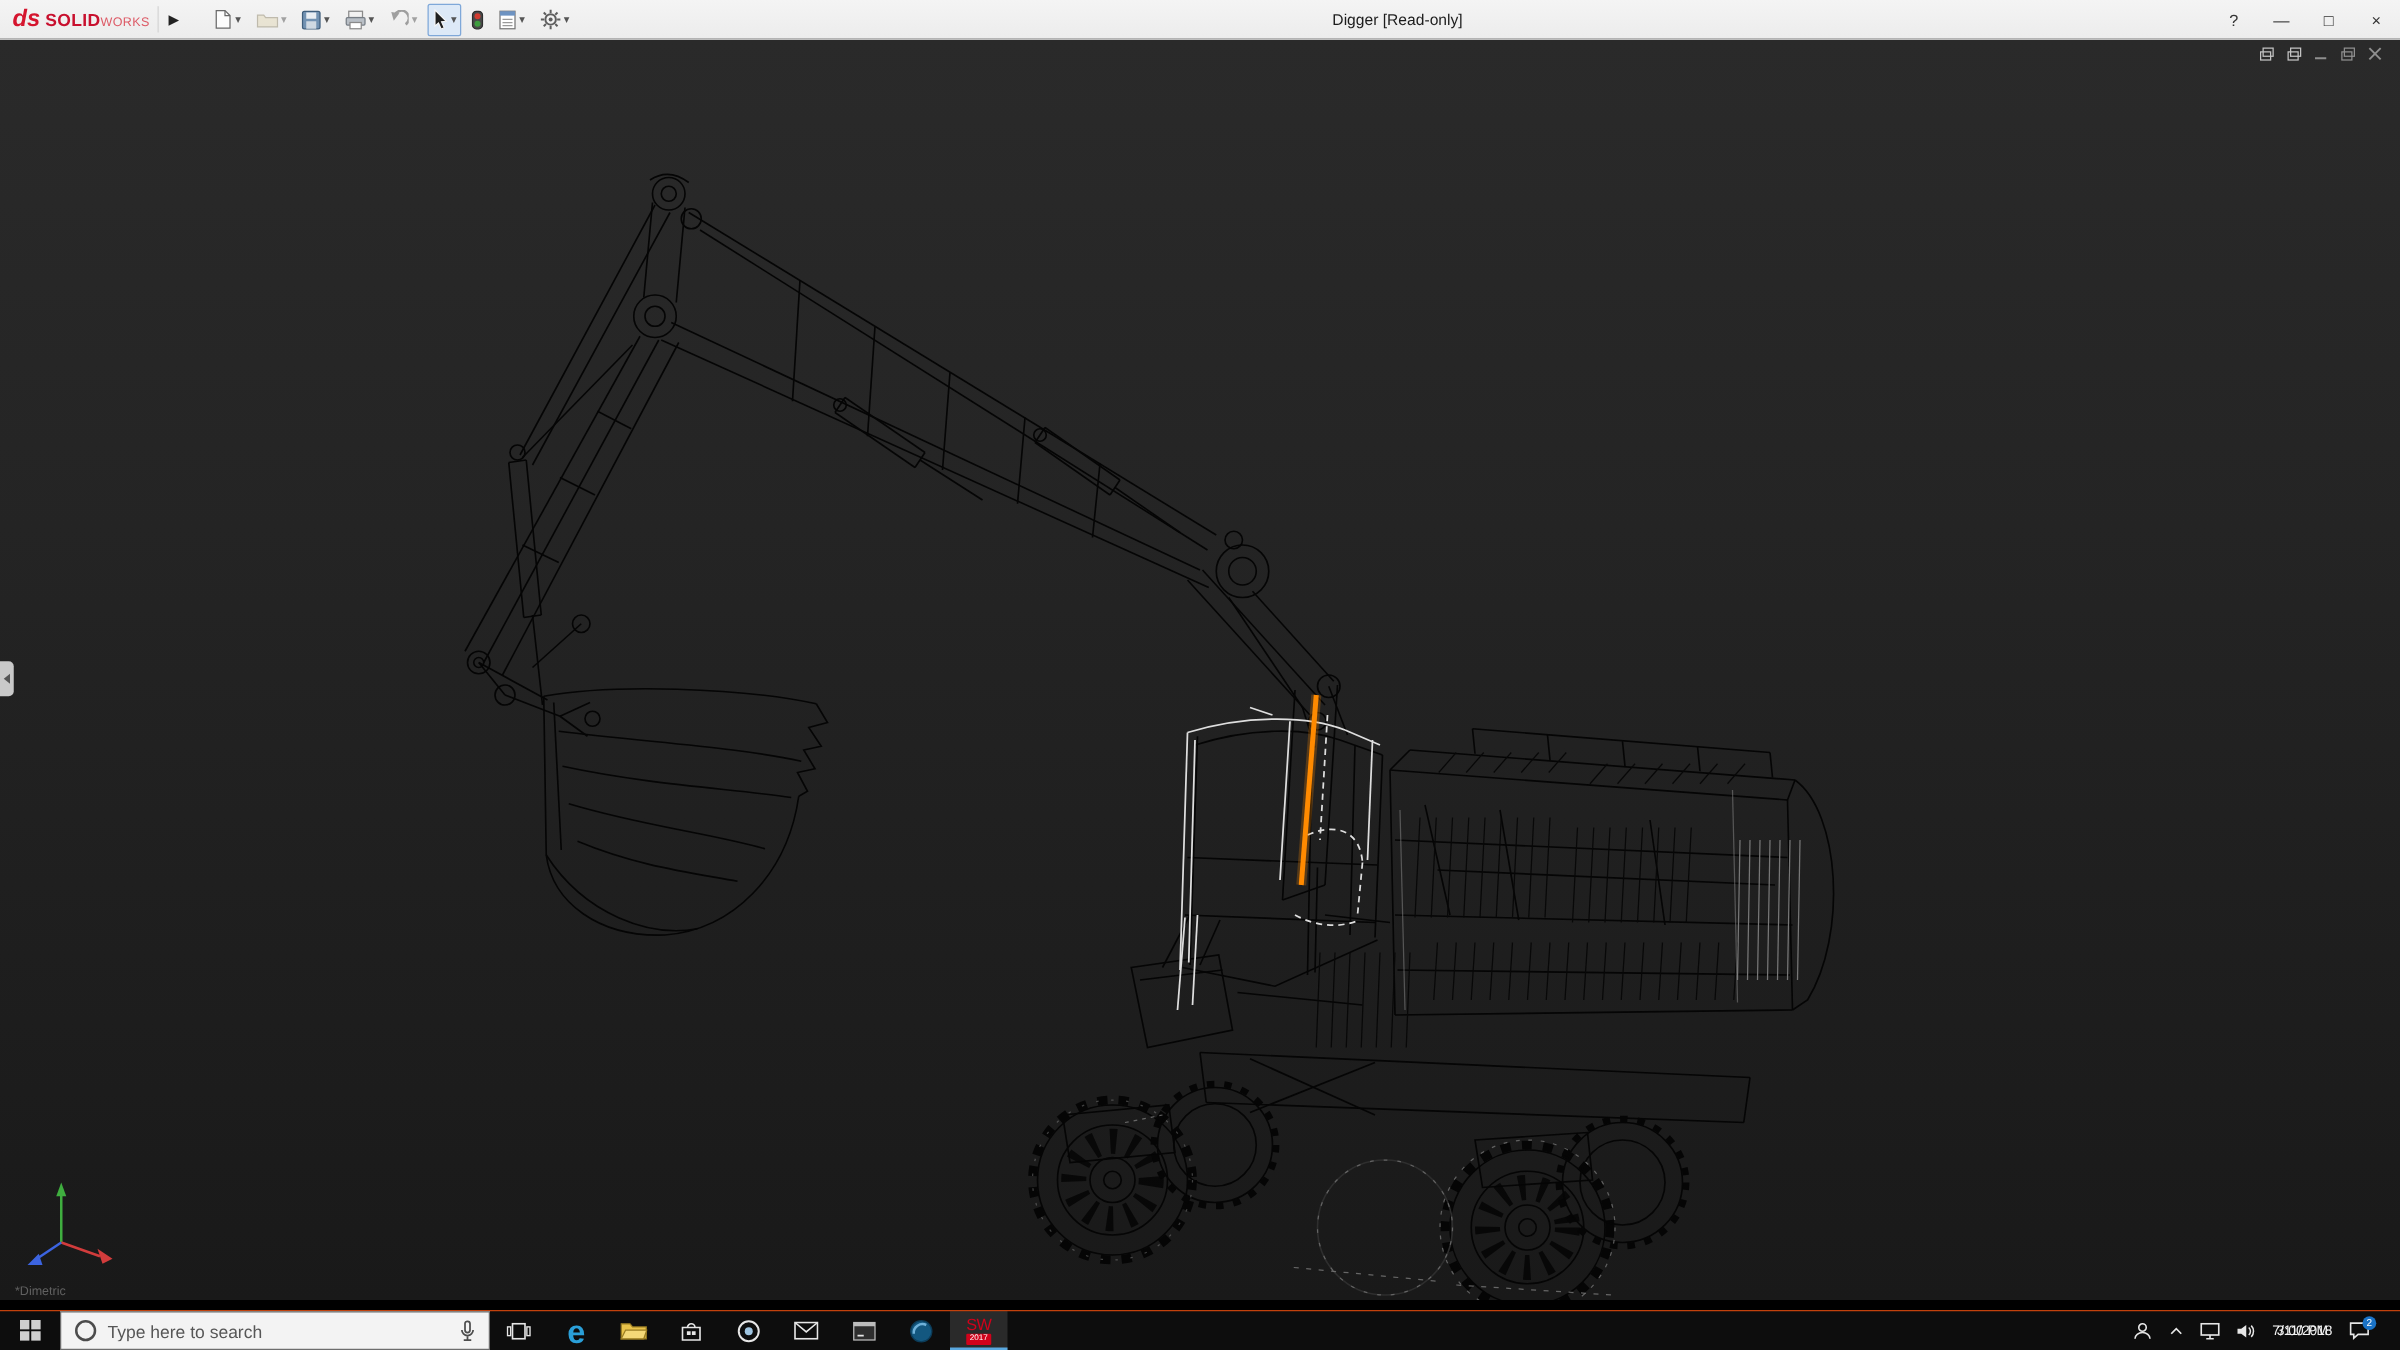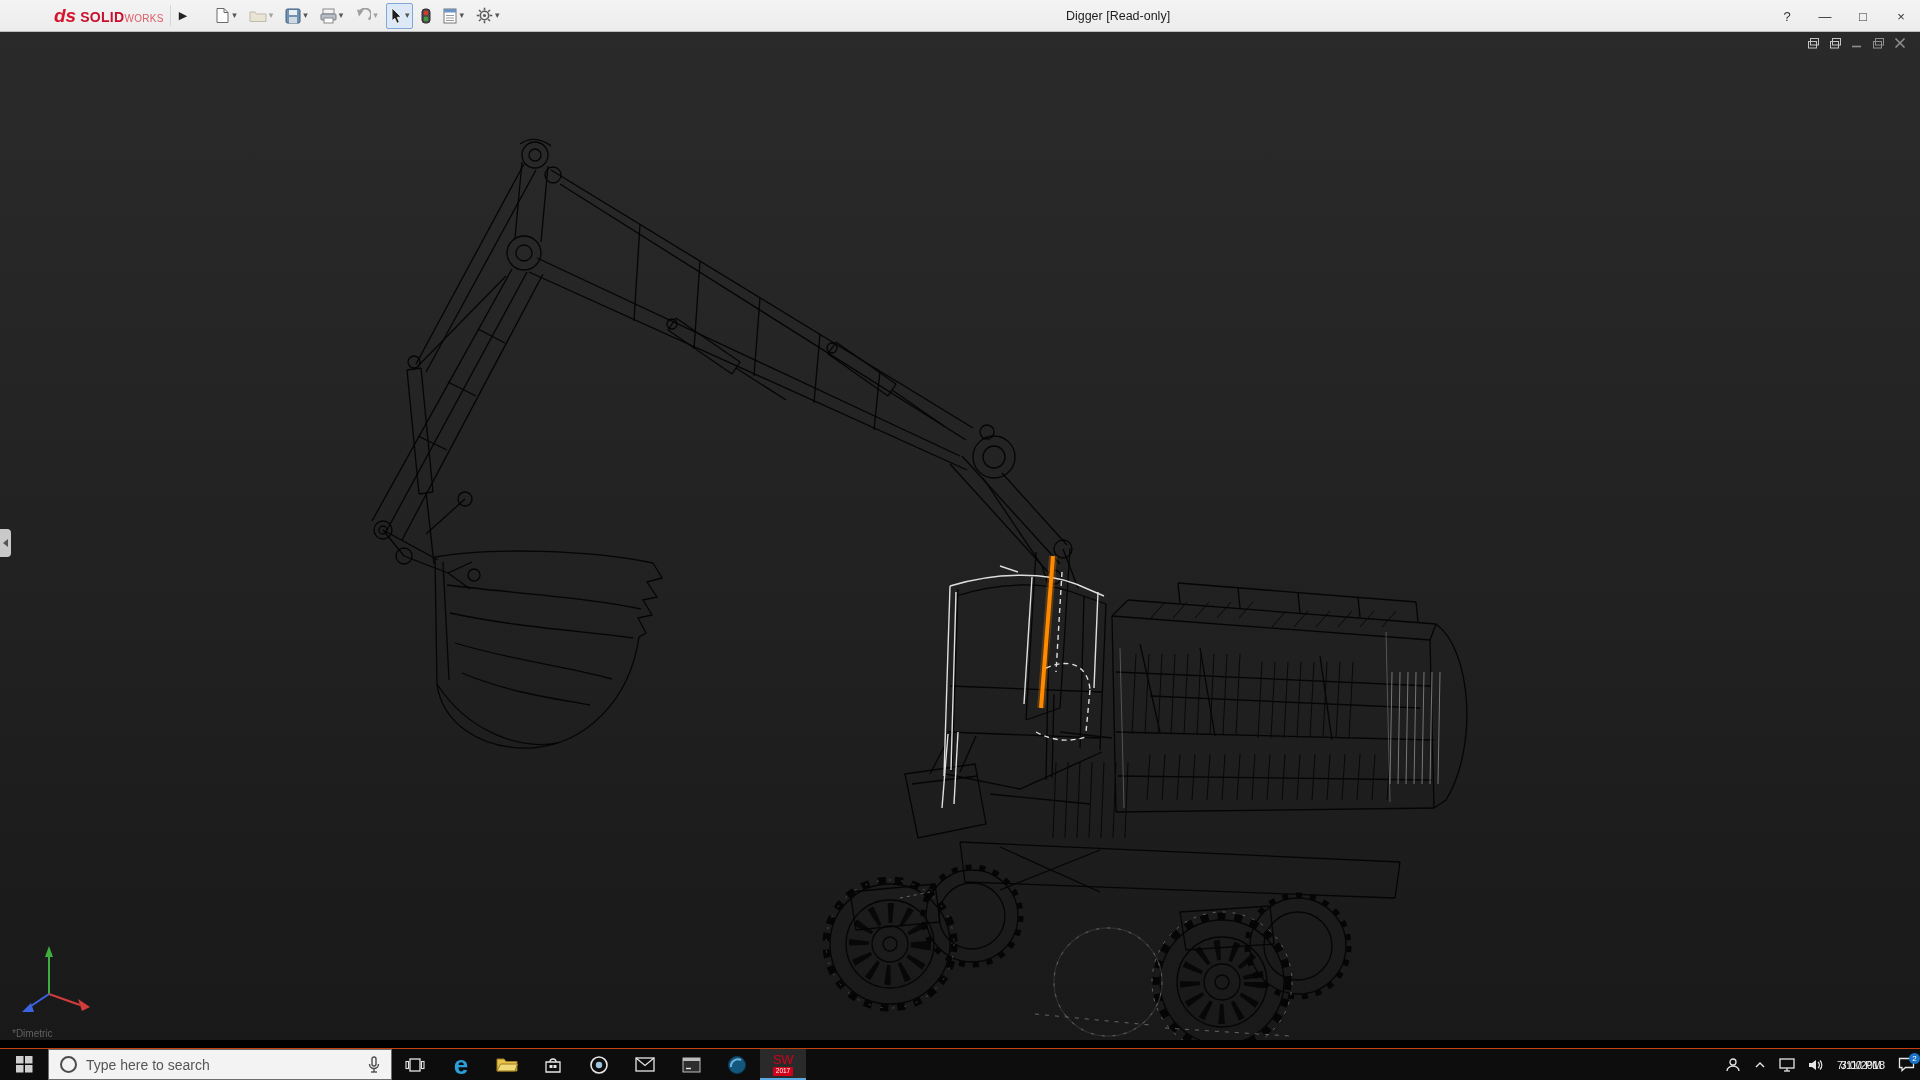--- a/index.html
+++ b/index.html
@@ -3,21 +3,21 @@
 <meta charset="utf-8">
 <style>
   * { margin:0; padding:0; box-sizing:border-box; }
   html,body { width:1920px; height:1080px; overflow:hidden; background:#000;
     font-family:"Liberation Sans","DejaVu Sans",sans-serif; }
   .screen { position:relative; width:1920px; height:1080px; }
 
   
   .titlebar { position:absolute; top:0; left:0; right:0; height:32px;
     background:linear-gradient(#f4f4f4,#ececec); border-bottom:1px solid #bdbdbd;
-    display:flex; align-items:center;padding-left:44px; }
+    display:flex; align-items:center; }
   .brand { display:flex; align-items:baseline; padding:0 6px 0 10px; }
   .brand-ds { color:#d5152e; font-weight:bold; font-style:italic; font-size:19px; margin-right:4px; }
   .brand-solid { color:#c8102e; font-weight:bold; font-size:14px; letter-spacing:.3px; }
   .brand-works { color:#dd5a66; font-weight:400; font-size:10px; letter-spacing:.3px; }
   .flyout { border:none; background:transparent; font-size:11px; color:#222;
     padding:4px 8px; margin-right:14px; cursor:default; border-left:1px solid #d5d5d5; }
   .toolbar { display:flex; align-items:center; height:32px; }
   .tb-btn { display:flex; align-items:center; height:26px; padding:0 3px; margin:0 2px;
     border:1px solid transparent; background:transparent; border-radius:2px; }
   .tb-btn.active { border-color:#7fa8d9; background:#dde9f7; }
@@ -52,21 +52,21 @@
     font-family:"Liberation Sans","DejaVu Sans",sans-serif; }
   .search input::placeholder { color:#565656; opacity:1; }
   .search .mic { margin:0 10px; line-height:0; }
   .tb-app { width:46px; display:flex; align-items:center; justify-content:center; background:transparent;
     border:none; position:relative; }
   .tb-app.active { background:rgba(255,255,255,.12); box-shadow:inset 0 -2px 0 #5aa8e0; }
   .edge-e { color:#2a9fd8; font-weight:bold; font-size:26px; line-height:1; }
   .sw-tile { display:flex; flex-direction:column; align-items:center; line-height:1; }
   .sw-letters { color:#d0021b; font-weight:normal; font-size:13px; letter-spacing:-0.5px; }
   .sw-year { background:#d0021b; color:#fff; font-size:6.5px; padding:1px 3px; margin-top:1px; border-radius:1px; }
-  .tray { margin-left:auto; display:flex; align-items:center; gap:13px; padding-right:5px;justify-content:flex-end; }
+  .tray { margin-left:auto; display:flex; align-items:center; gap:13px; padding-right:24px;justify-content:flex-end; }
   .tray button { background:transparent; border:none; line-height:0; position:relative; }
   .tray-clock { font-size:11px; color:#f2f2f2; text-align:center; line-height:13px; background:transparent; border:none; }
   .badge { position:absolute; right:-5px; top:-4px; background:#1a73c7; color:#fff; font-size:8px;
     min-width:11px; height:11px; border-radius:6px; display:flex; align-items:center; justify-content:center; line-height:0; }
 </style>
 </head>
 <body>
 
 <div class="screen">
 

